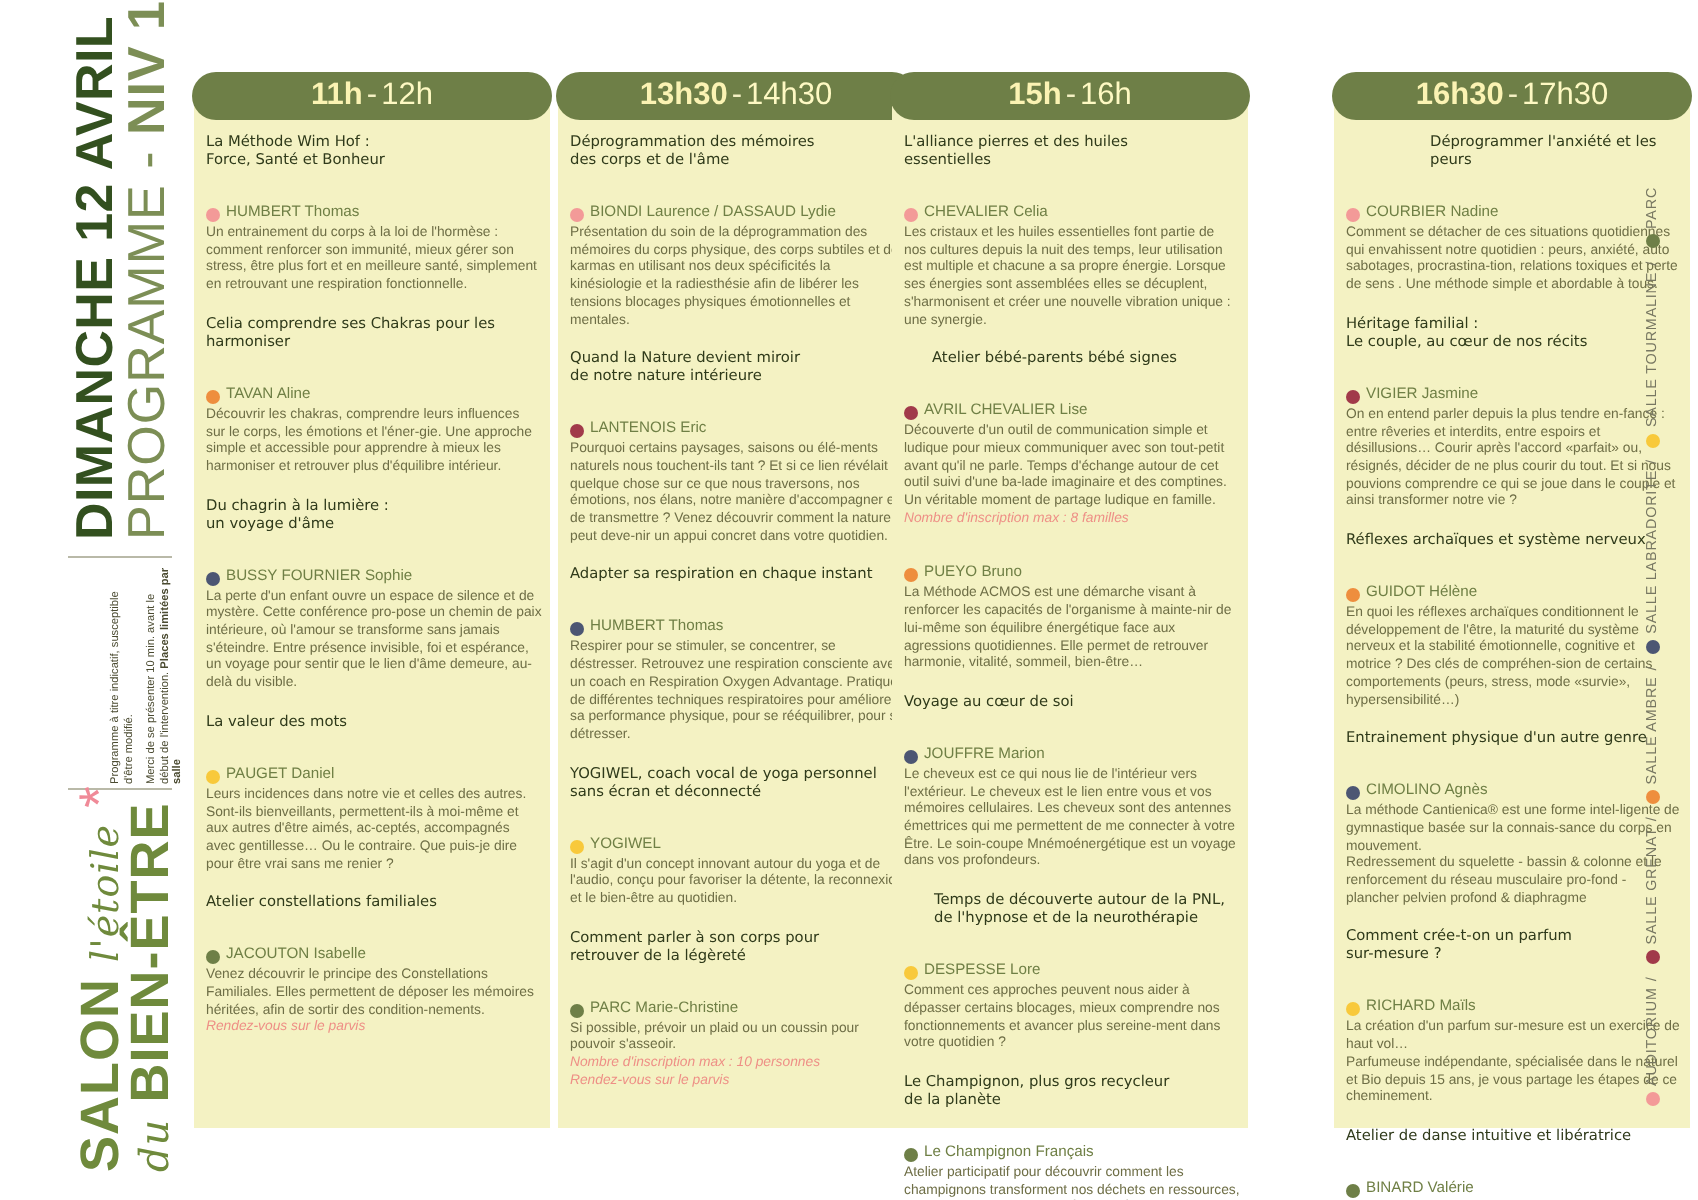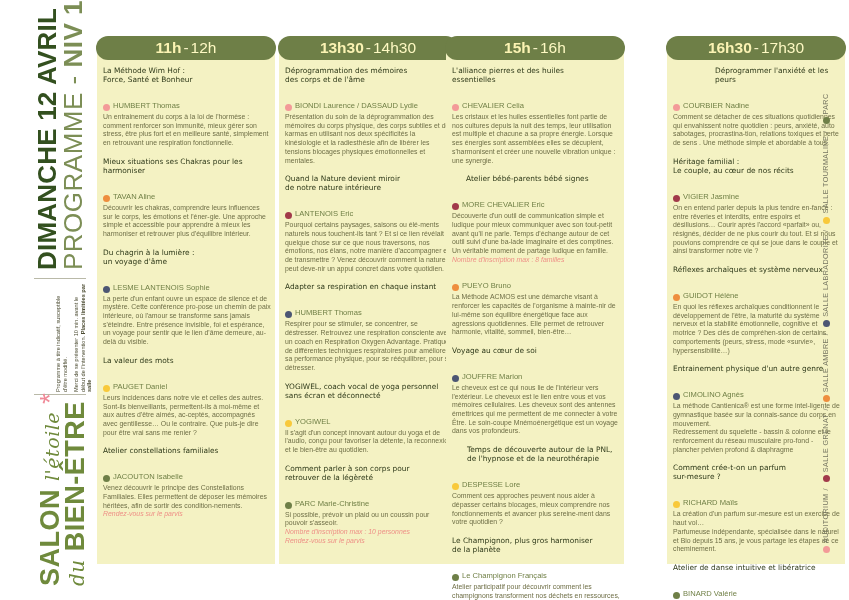--- a/index.html
+++ b/index.html
@@ -127,34 +127,34 @@
       <div class="s-title" style="white-space:pre-line;">La Méthode Wim Hof :
 Force, Santé et Bonheur</div>
       <div class="s-speaker">
         <span class="dot" style="background:#f39a98"></span>
         <span>HUMBERT Thomas</span>
       </div>
       <div class="s-desc" style="white-space:pre-line;">Un entrainement du corps à la loi de l'hormèse : comment renforcer son immunité, mieux gérer son stress, être plus fort et en meilleure santé, simplement en retrouvant une respiration fonctionnelle.</div>
 
     </div>
         <div class="session">
-      <div class="s-title" style="white-space:pre-line;">Mieux situations ses Chakras pour les harmoniser</div>
+      <div class="s-title" style="white-space:pre-line;">Celia comprendre ses Chakras pour les harmoniser</div>
       <div class="s-speaker">
         <span class="dot" style="background:#ee8e3e"></span>
         <span>TAVAN Aline</span>
       </div>
       <div class="s-desc" style="white-space:pre-line;">Découvrir les chakras, comprendre leurs influences sur le corps, les émotions et l'éner-gie. Une approche simple et accessible pour apprendre à mieux les harmoniser et retrouver plus d'équilibre intérieur.</div>
 
     </div>
         <div class="session">
       <div class="s-title" style="white-space:pre-line;">Du chagrin à la lumière :
 un voyage d'âme</div>
       <div class="s-speaker">
         <span class="dot" style="background:#4c5673"></span>
-        <span>LESME LANTENOIS Sophie</span>
+        <span>BUSSY FOURNIER Sophie</span>
       </div>
       <div class="s-desc" style="white-space:pre-line;">La perte d'un enfant ouvre un espace de silence et de mystère. Cette conférence pro-pose un chemin de paix intérieure, où l'amour se transforme sans jamais s'éteindre. Entre présence invisible, foi et espérance, un voyage pour sentir que le lien d'âme demeure, au-delà du visible.</div>
 
     </div>
         <div class="session">
       <div class="s-title" style="white-space:pre-line;">La valeur des mots</div>
       <div class="s-speaker">
         <span class="dot" style="background:#f8c93b"></span>
         <span>PAUGET Daniel</span>
       </div>
@@ -246,21 +246,21 @@
         <span class="dot" style="background:#f39a98"></span>
         <span>CHEVALIER Celia</span>
       </div>
       <div class="s-desc" style="white-space:pre-line;">Les cristaux et les huiles essentielles font partie de nos cultures depuis la nuit des temps, leur utilisation est multiple et chacune a sa propre énergie. Lorsque ses énergies sont assemblées elles se décuplent, s'harmonisent et créer une nouvelle vibration unique : une synergie.</div>
 
     </div>
         <div class="session">
       <div class="s-title" style="white-space:pre-line;margin-left:14px;">Atelier bébé-parents bébé signes</div>
       <div class="s-speaker">
         <span class="dot" style="background:#a13a4a"></span>
-        <span>MORE CHEVALIER Eric</span>
+        <span>AVRIL CHEVALIER Lise</span>
       </div>
       <div class="s-desc" style="white-space:pre-line;">Découverte d'un outil de communication simple et ludique pour mieux communiquer avec son tout-petit avant qu'il ne parle. Temps d'échange autour de cet outil suivi d'une ba-lade imaginaire et des comptines. Un véritable moment de partage ludique en famille.</div>
       <div class="s-note" style="white-space:pre-line;">Nombre d'inscription max : 8 familles</div>
     </div>
         <div class="session">
       <div class="s-speaker">
         <span class="dot" style="background:#ee8e3e"></span>
         <span>PUEYO Bruno</span>
       </div>
       <div class="s-desc" style="white-space:pre-line;">La Méthode ACMOS est une démarche visant à renforcer les capacités de l'organisme à mainte-nir de lui-même son équilibre énergétique face aux agressions quotidiennes. Elle permet de retrouver harmonie, vitalité, sommeil, bien-être…</div>
@@ -279,21 +279,21 @@
       <div class="s-title" style="white-space:pre-line;margin-left:15px;">Temps de découverte autour de la PNL,
 de l'hypnose et de la neurothérapie</div>
       <div class="s-speaker">
         <span class="dot" style="background:#f8c93b"></span>
         <span>DESPESSE Lore</span>
       </div>
       <div class="s-desc" style="white-space:pre-line;">Comment ces approches peuvent nous aider à dépasser certains blocages, mieux comprendre nos fonctionnements et avancer plus sereine-ment dans votre quotidien ?</div>
 
     </div>
         <div class="session">
-      <div class="s-title" style="white-space:pre-line;">Le Champignon, plus gros harmoniser
+      <div class="s-title" style="white-space:pre-line;">Le Champignon, plus gros recycleur
 de la planète</div>
       <div class="s-speaker">
         <span class="dot" style="background:#6e7f47"></span>
         <span>Le Champignon Français</span>
       </div>
       <div class="s-desc" style="white-space:pre-line;">Atelier participatif pour découvrir comment les champignons transforment nos déchets en ressources, transformer du marc de café en kits à champignons. Repartez avec votre kit pour faire pousser des champignons chez vous.</div>
       <div class="s-note" style="white-space:pre-line;">Rendez-vous rez-de-jardin</div>
     </div>
       </div>
     </div>

